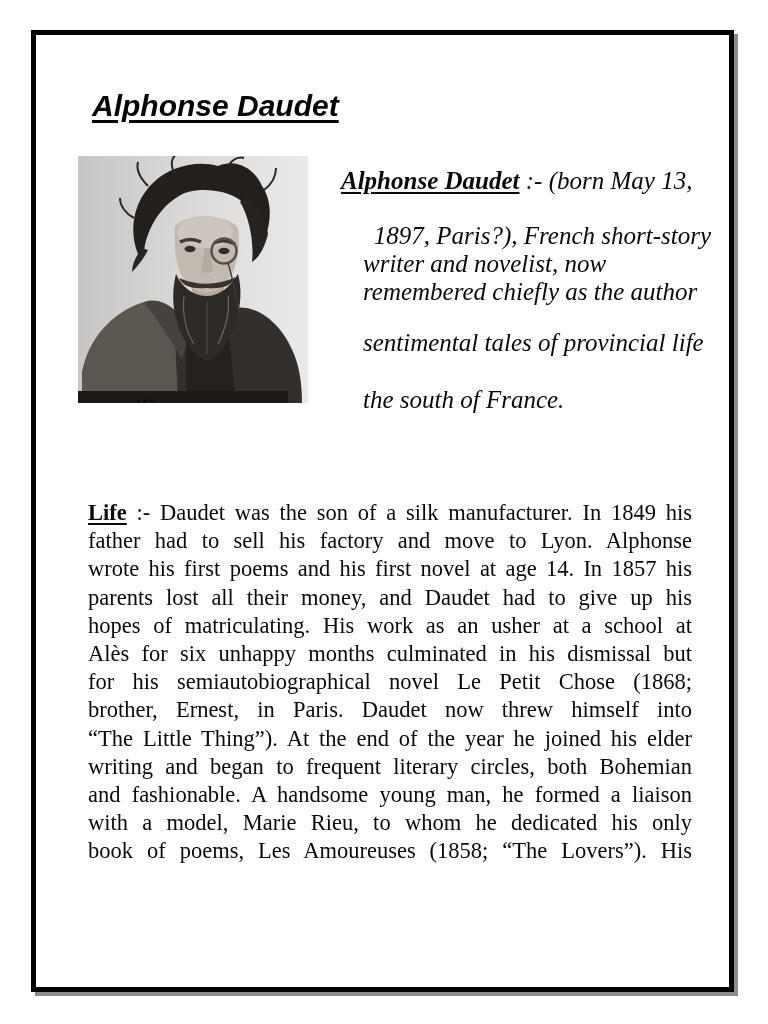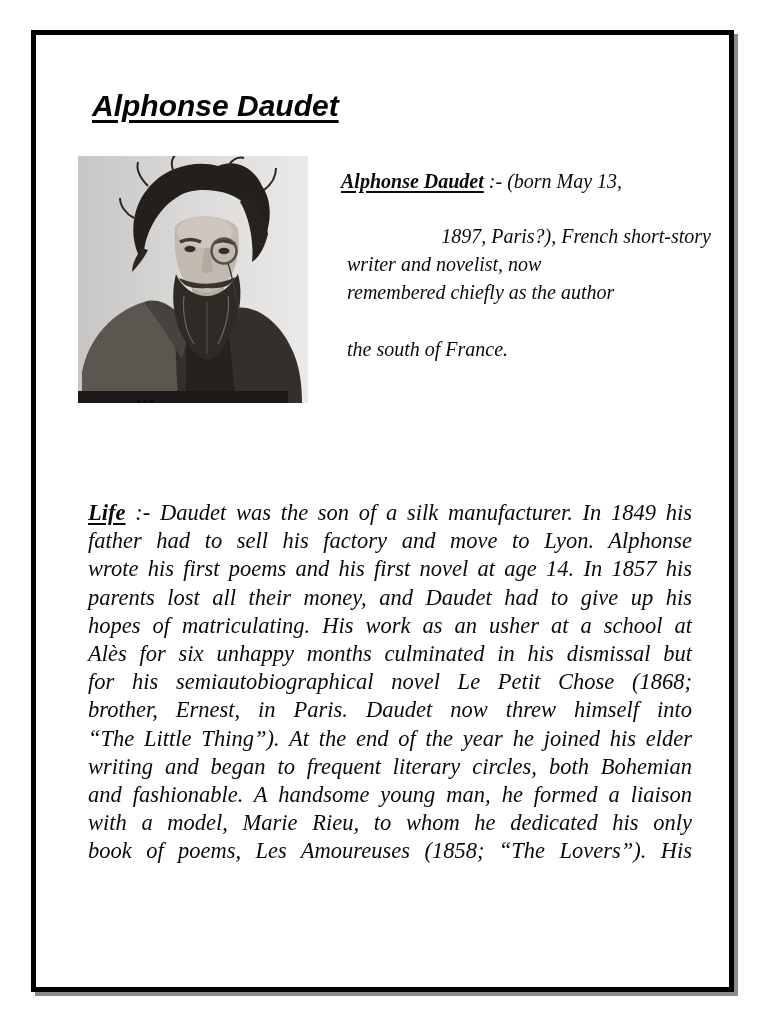--- a/index.html
+++ b/index.html
@@ -17,32 +17,32 @@
   .doc-title .u{text-decoration:underline;text-decoration-thickness:3px;text-underline-offset:4px;}
 
   
   .photo-wrap{position:absolute;left:42px;top:121px;width:230px;height:247px;overflow:hidden;}
   .photo-dots{position:absolute;left:100px;top:348px;z-index:3;
               font-family:"Liberation Serif", serif;font-weight:bold;font-size:22px;
               letter-spacing:1px;color:#0d0d0d;}
 
   
   .intro{position:absolute;left:305px;top:132px;width:370px;
-         font-size:20px;line-height:28px;font-style:italic;white-space:nowrap;}
+         font-size:25px;line-height:28px;font-style:italic;white-space:nowrap;}
   .intro .h{font-weight:bold;text-decoration:underline;text-decoration-thickness:2px;text-underline-offset:3px;}
   .iline{display:block;}
   .iline.sp{word-spacing:5px;}
   .iline.gap-a{margin-top:27px;text-align:right;}
   .iline.gap-b{margin-top:23px;}
   .iline.gap-c{margin-top:29px;}
-  .iline.ind{margin-left:6px;font-style:italic;}
+  .iline.ind{margin-left:22px;font-style:italic;}
 
   
   .life{position:absolute;left:52px;top:464px;width:604px;
-        font-size:22.5px;line-height:28.2px;font-style:italic;}
+        font-size:22.5px;line-height:28.2px;}
   .life .h{font-weight:bold;text-decoration:underline;text-decoration-thickness:2px;text-underline-offset:3px;}
   .lline{display:block;white-space:nowrap;}
   .lline.jst{text-align:justify;text-align-last:justify;}
 </style>
 </head>
 <body>
 
 <div class="canvas">
   <div class="page">
     <div class="page-inner">
@@ -100,20 +100,21 @@
           <path d="M150,107 C156,126 158,142 162,160" stroke="#3d3935" stroke-width="1.4" fill="none"></path>
         </svg>
       </div>
       <span class="photo-dots">...</span>
 
       <div class="intro">
         <span class="iline"><span class="h">Alphonse Daudet</span><span> :- (born May 13,</span></span>
         <span class="iline gap-a">1897, Paris?), French short-story</span>
         <span class="iline ind">writer and novelist, now</span>
         <span class="iline ind">remembered chiefly as the author</span>
+        <span class="iline ind gap-b">sentimental tales of provincial life</span>
         <span class="iline ind gap-c">the south of France.</span>
       </div>
 
       <div class="life">
         <span class="lline jst"><span class="h">Life</span><span> :- Daudet was the son of a silk manufacturer. In 1849 his</span></span>
         <span class="lline jst">father had to sell his factory and move to Lyon. Alphonse</span>
         <span class="lline jst">wrote his first poems and his first novel at age 14. In 1857 his</span>
         <span class="lline jst">parents lost all their money, and Daudet had to give up his</span>
         <span class="lline jst">hopes of matriculating. His work as an usher at a school at</span>
         <span class="lline jst">Alès for six unhappy months culminated in his dismissal but</span>

